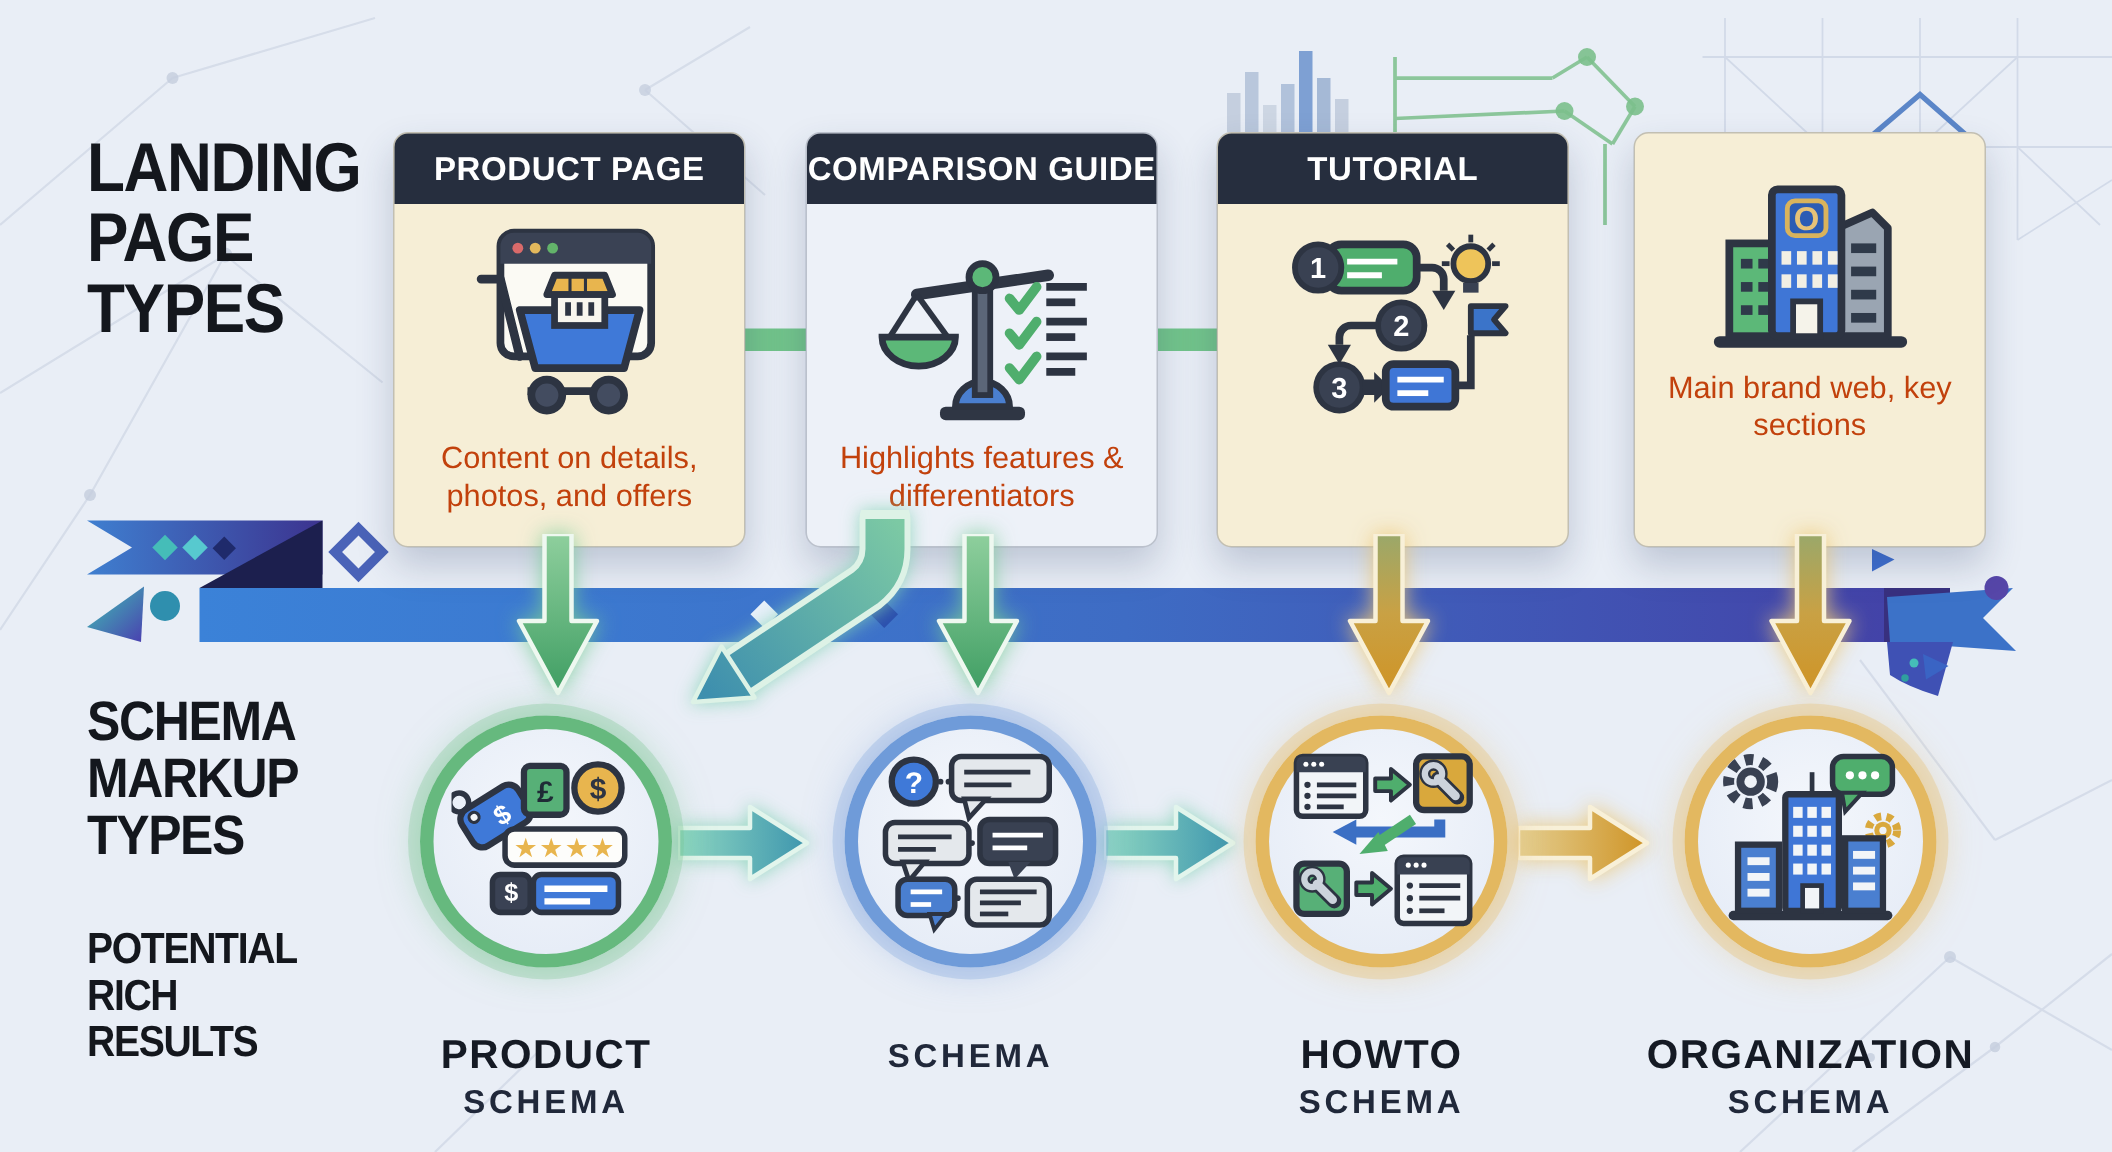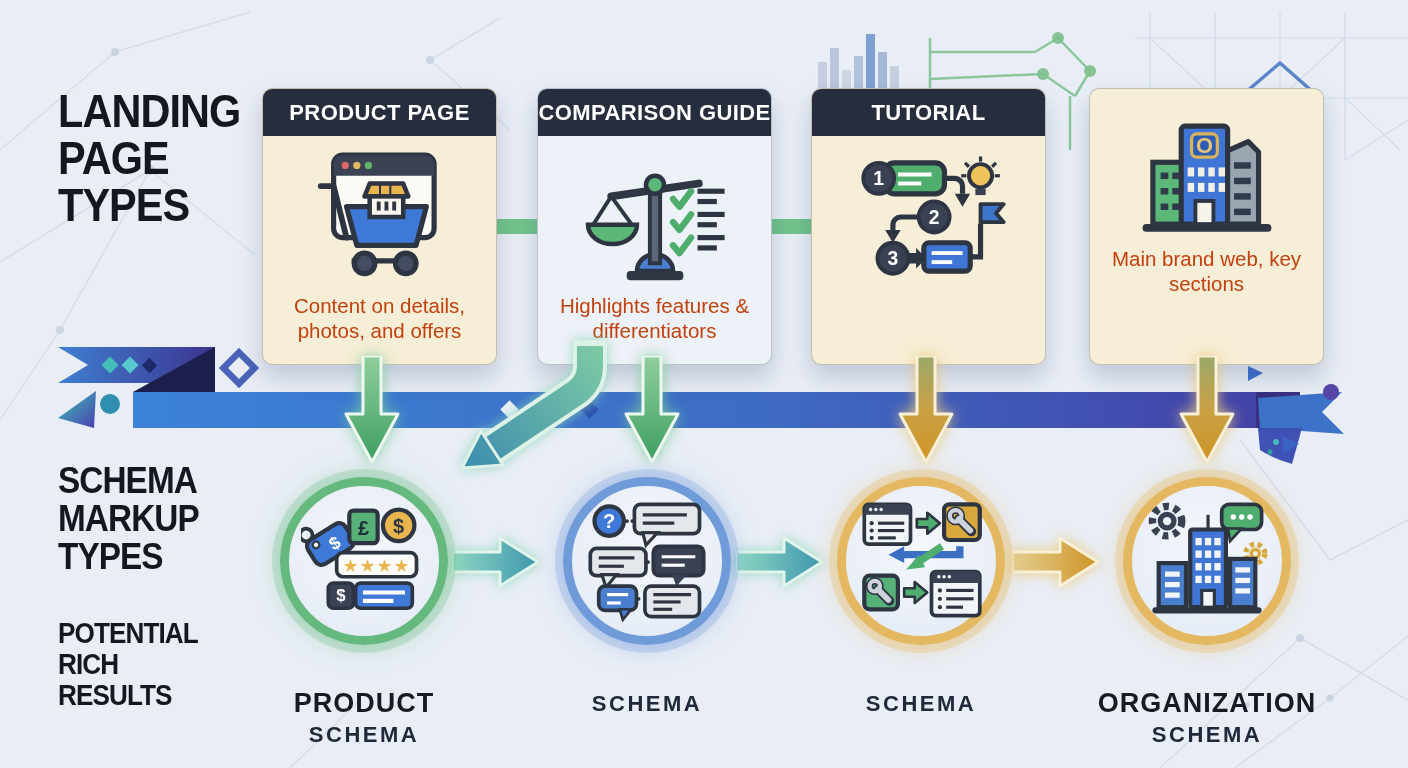--- a/index.html
+++ b/index.html
@@ -561,20 +561,21 @@
   </div>
 
   <div class="schema-label" style="left:233px;">
     <div class="schema-name">PRODUCT</div>
     <div class="schema-word">SCHEMA</div>
   </div>
   <div class="schema-label" style="left:516px;">
     <div class="schema-word">SCHEMA</div>
   </div>
   <div class="schema-label" style="left:790px;">
+    <div class="schema-name">HOWTO</div>
     <div class="schema-word">SCHEMA</div>
   </div>
   <div class="schema-label" style="left:1076px;">
     <div class="schema-name">ORGANIZATION</div>
     <div class="schema-word">SCHEMA</div>
   </div>
 
 </div>
 
 </body></html>

